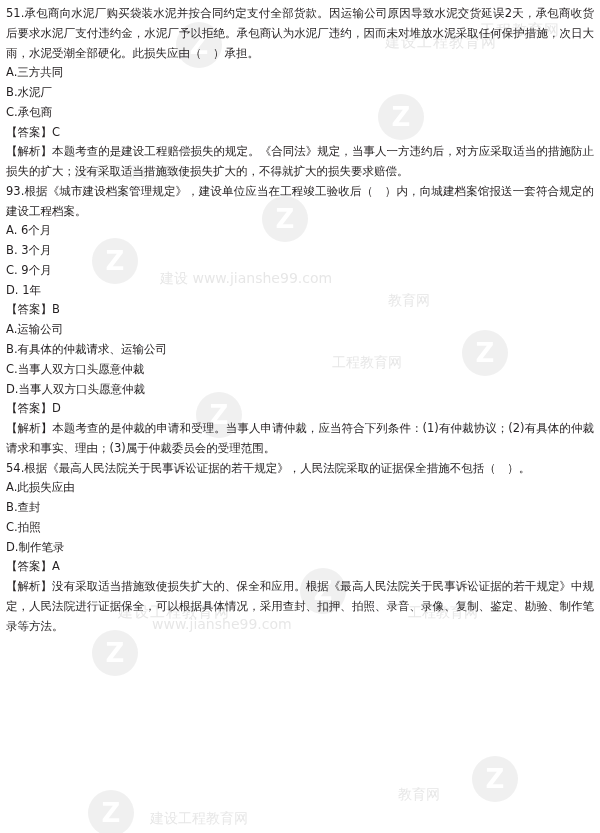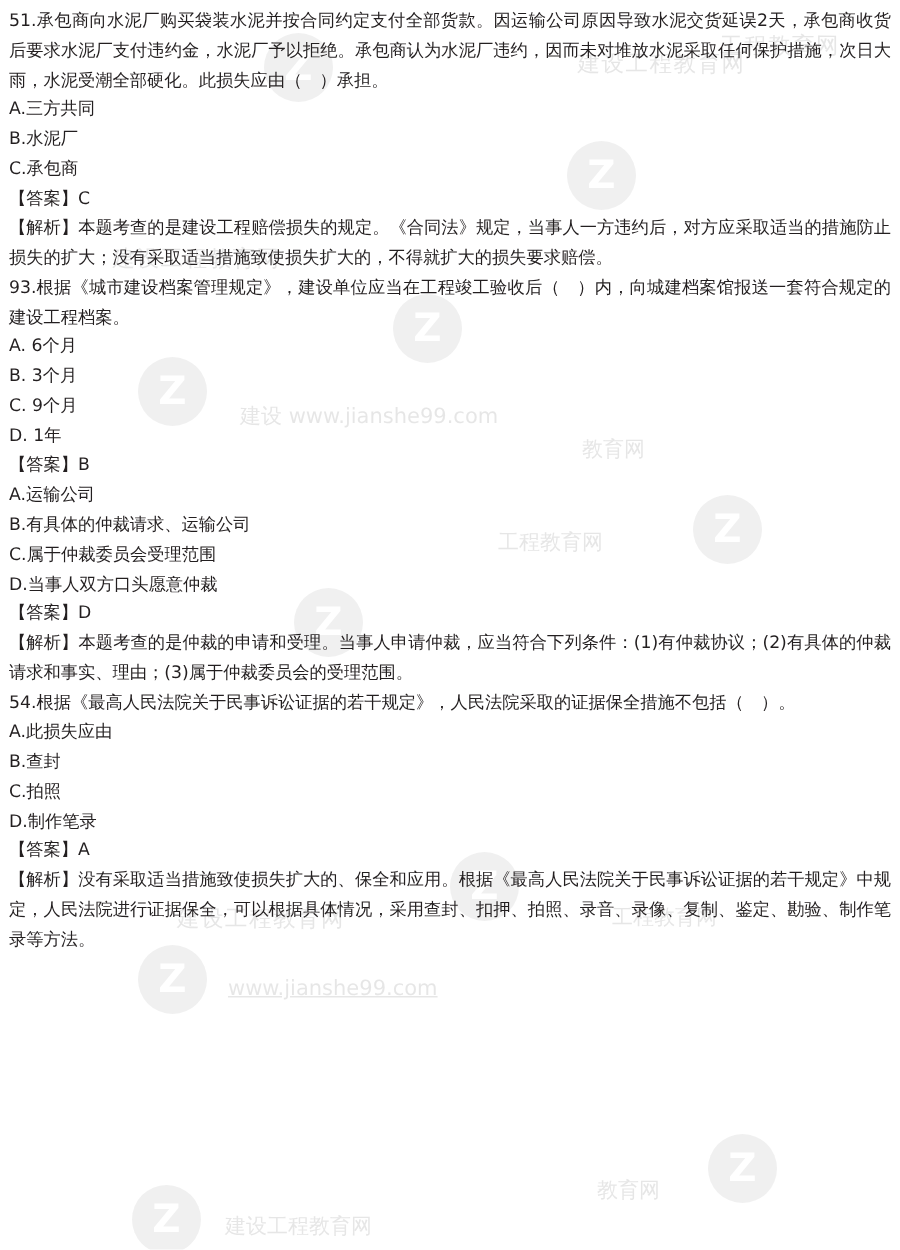--- a/index.html
+++ b/index.html
@@ -103,21 +103,21 @@
   <div class="wm-logo" style="left:462px; top:330px;">Z</div>
 
   <div class="wm" style="left:332px; top:350px;">工程教育网</div>
   <div class="wm-logo" style="left:196px; top:392px;">Z</div>
 
   <div class="wm" style="left:480px; top:18px;"><span class="big">工程教育网</span></div>
 
   <div class="wm" style="left:118px; top:600px;"><span class="big">建设工程教育网</span></div>
   <div class="wm-logo" style="left:300px; top:568px;">Z</div>
 
-  <div class="wm" style="left:152px; top:647px;text-decoration:underline;">www.jianshe99.com</div>
+  <div class="wm" style="left:152px; top:612px;">www.jianshe99.com</div>
   <div class="wm-logo" style="left:92px; top:630px;">Z</div>
 
   <div class="wm" style="left:408px; top:600px;">工程教育网</div>
 
   <div class="wm" style="left:398px; top:782px;">教育网</div>
   <div class="wm-logo" style="left:472px; top:756px;">Z</div>
   <div class="wm" style="left:150px; top:806px;">建设工程教育网</div>
   <div class="wm-logo" style="left:88px; top:790px;">Z</div>
 </div>
 
@@ -137,21 +137,21 @@
     <p class="opt">A. 6个月</p>
     <p class="opt">B. 3个月</p>
     <p class="opt">C. 9个月</p>
     <p class="opt">D. 1年</p>
     <p class="ans">【答案】B</p>
   </div>
 
   <div class="qblock">
     <p class="opt">A.运输公司</p>
     <p class="opt">B.有具体的仲裁请求、运输公司</p>
-    <p class="opt">C.属于仲裁委员会受理范围</p>
+    <p class="opt">C.当事人双方口头愿意仲裁</p>
     <p class="opt">D.当事人双方口头愿意仲裁</p>
     <p class="ans">【答案】D</p>
     <p class="exp">【解析】本题考查的是仲裁的申请和受理。当事人申请仲裁，应当符合下列条件：(1)有仲裁协议；(2)有具体的仲裁请求和事实、理由；(3)属于仲裁委员会的受理范围。</p>
   </div>
 
   <div class="qblock">
     <p class="qtext">54.根据《最高人民法院关于民事诉讼证据的若干规定》，人民法院采取的证据保全措施不包括（　）。</p>
     <p class="opt">A.此损失应由</p>
     <p class="opt">B.查封</p>
     <p class="opt">C.拍照</p>

